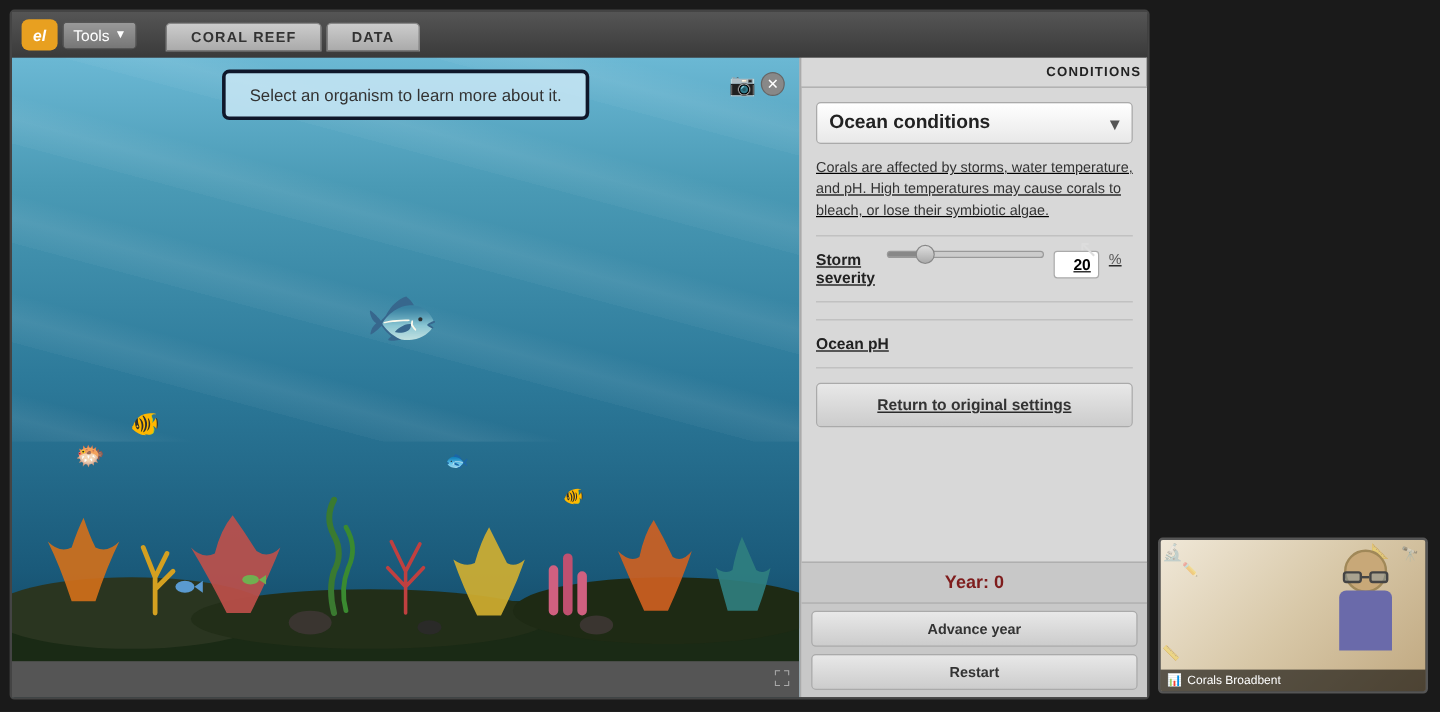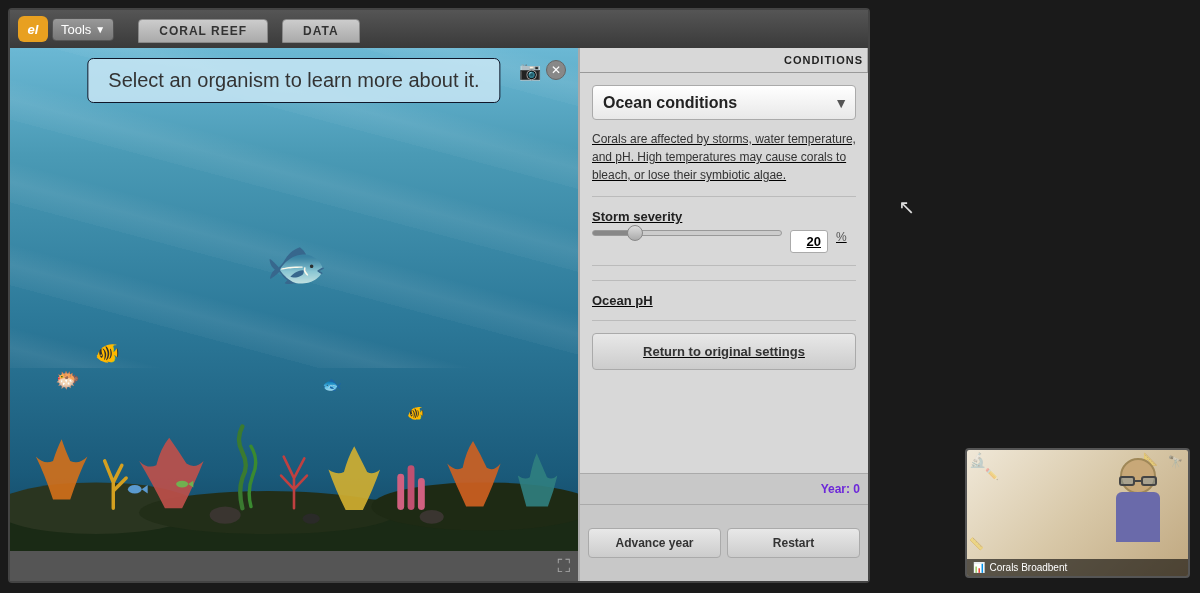--- a/index.html
+++ b/index.html
@@ -10,21 +10,21 @@
       font-family: Arial, sans-serif;
       overflow: hidden;
       position: relative;
     }
 
     
     .app-window {
       position: absolute;
       left: 8px;
       top: 8px;
-      width: 862px;
+      width: 950px;
       height: 575px;
       background: #2a2a2a;
       border: 2px solid #444;
       border-radius: 4px;
       display: flex;
       flex-direction: column;
     }
 
     
     .toolbar {
@@ -115,24 +115,24 @@
       );
     }
 
     
     .info-box {
       position: absolute;
       top: 10px;
       left: 50%;
       transform: translateX(-50%);
       background: rgba(200, 230, 245, 0.85);
-      border: 1px solid #0f172a;
+      border: 3px solid #0f172a;
       border-radius: 6px;
       padding: 10px 20px;
-      font-size: 20px;
+      font-size: 14px;
       color: #333;
       text-align: center;
       white-space: nowrap;
     }
 
     .close-btn {
       position: absolute;
       top: 12px;
       right: 12px;
       width: 20px;
@@ -246,21 +246,21 @@
     
     .desc-text {
       font-size: 12px;
       color: #333;
       line-height: 1.5;
     }
 
     
     .slider-section {
       display: flex;
-      flex-direction: column;
+      flex-direction: row;
       gap: 6px;
     }
 
     .slider-label {
       font-size: 13px;
       font-weight: bold;
       color: #222;
     }
 
     .slider-row {
@@ -326,33 +326,34 @@
       cursor: pointer;
       text-align: center;
       width: 100%;
     }
 
     
     .year-display {
       background: #c8c8c8;
       border-top: 1px solid #aaa;
       padding: 8px;
-      text-align: right;
-      font-size: 12px;
-      font-weight: bold;
-      color: #6d28d9;
+      text-align: center;
+      font-size: 15px;
+      font-weight: bold;
+      color: #7f1d1d;
     }
 
     
     .bottom-buttons {
       display: flex;
       gap: 6px;
-      padding: 23px 8px;
+      padding: 6px 8px;
       background: #c8c8c8;
       border-top: 1px solid #aaa;
+      flex-direction: column;
     }
 
     .bottom-btn {
       flex: 1;
       background: linear-gradient(to bottom, #e8e8e8, #ccc);
       border: 1px solid #aaa;
       border-radius: 4px;
       padding: 7px 4px;
       font-size: 12px;
       font-weight: bold;
@@ -427,21 +428,21 @@
 <div class="app-window">
 
   <div class="toolbar">
     <div class="el-logo">
       <span>el</span>
     </div>
     <div class="tools-btn">
       <span>Tools</span>
       <span style="font-size:10px;">▼</span>
     </div>
-    <div style="flex:1; display:flex; gap:14px; padding-left:20px;">
+    <div style="flex:1; display:flex; gap:4px; padding-left:20px;">
       <div class="tab-btn">CORAL REEF</div>
       <div class="tab-btn">DATA</div>
     </div>
   </div>
 
   <div class="content-area">
 
     <div class="sim-panel">
 
       <div class="ocean-bg"></div>

